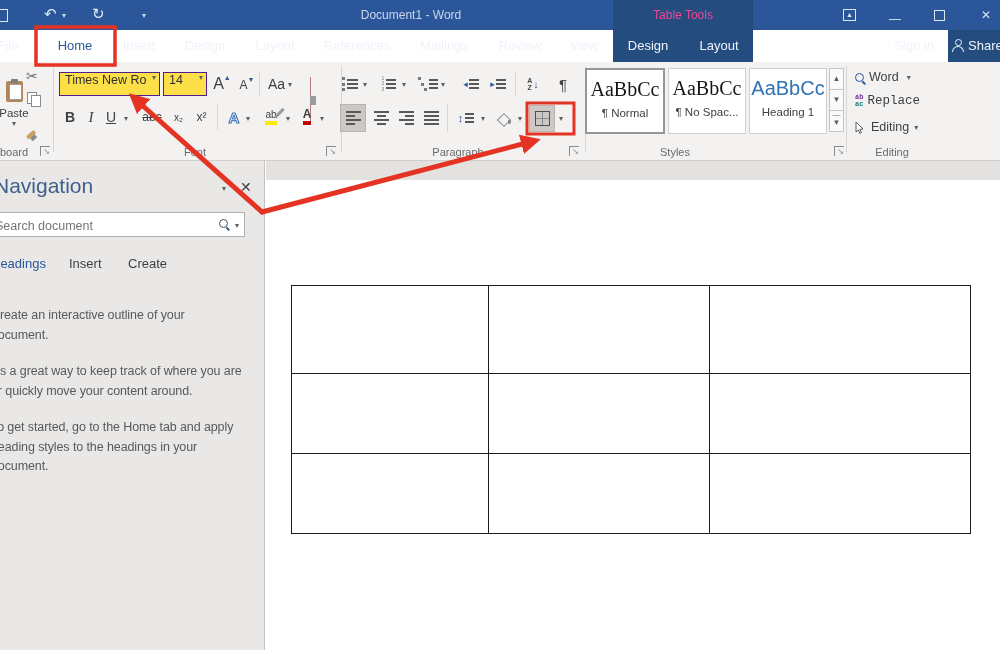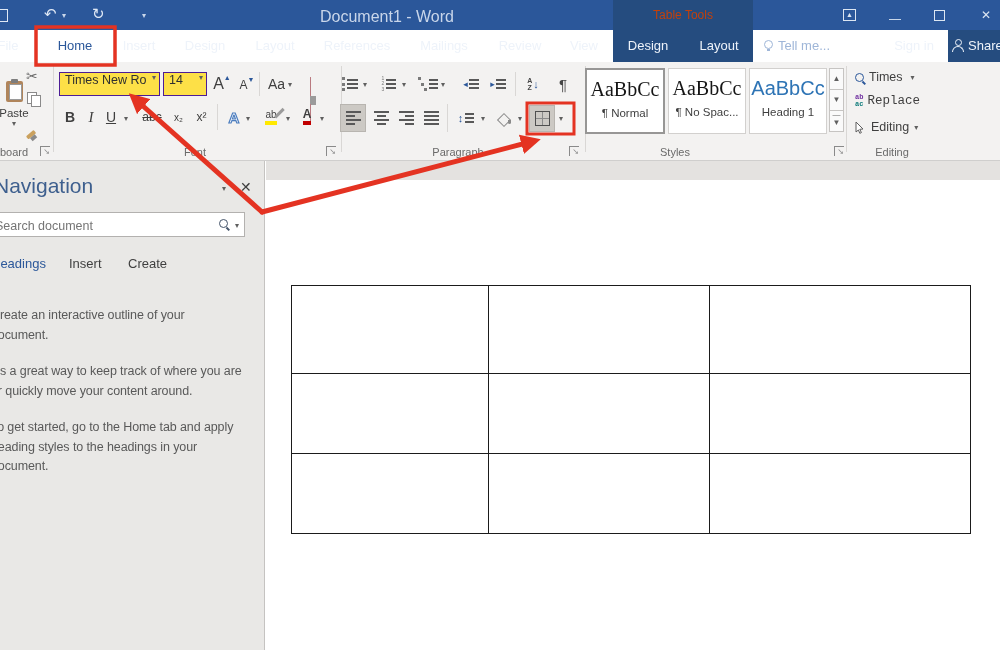--- a/index.html
+++ b/index.html
@@ -4,22 +4,22 @@
 <style>
   html,body{margin:0;padding:0;}
   body{width:1000px;height:650px;overflow:hidden;font-family:"Liberation Sans",sans-serif;background:#fff;}
   #app{position:relative;width:1000px;height:650px;overflow:hidden;}
   .abs{position:absolute;}
 
   
   .titlebar{left:0;top:0;width:1000px;height:30px;background:#2b579a;}
   .ctx-panel{left:613px;top:0;width:140px;height:62px;background:#254c7f;}
   .share-panel{left:948px;top:30px;width:52px;height:32px;background:#254c7f;}
-  .doc-title{left:292px;top:8px;width:190px;text-align:center;color:#c9d6ea;font-size:16px;}
-  .tt-label{left:613px;top:8px;width:140px;text-align:center;color:#c2410c;font-size:12px;}
+  .doc-title{left:316px;top:8px;width:190px;text-align:center;color:#c9d6ea;font-size:12px;}
+  .tt-label{left:613px;top:8px;width:140px;text-align:center;color:#ec4899;font-size:12px;}
   .qat{color:#dfe8f5;font-size:15px;line-height:15px;}
   .qat-caret{color:#c9d6ea;font-size:8px;}
   .save-sh{left:-5px;top:9px;width:11px;height:11px;border:1.5px solid #dfe8f5;}
   .win-glyph{color:#dce6f2;font-size:12px;line-height:12px;}
   .win-sq{width:9px;height:9px;border:1.5px solid #dce6f2;}
   .disp-opt{left:843px;top:9px;width:11px;height:10px;border:1.5px solid #dce6f2;text-align:center;color:#dce6f2;font-size:7px;line-height:9px;}
 
   
   .rtab{top:30px;height:32px;line-height:32px;text-align:center;color:#eef3fa;font-size:13px;}
   .rtab.sel{background:#fff;color:#2b579a;}
@@ -131,21 +131,20 @@
   <div class="abs rtab sel" style="left:36px;width:78px;">Home</div>
   <div class="abs rtab" style="left:113px;width:52px;">Insert</div>
   <div class="abs rtab" style="left:179px;width:52px;">Design</div>
   <div class="abs rtab" style="left:249px;width:52px;">Layout</div>
   <div class="abs rtab" style="left:319px;width:76px;">References</div>
   <div class="abs rtab" style="left:410px;width:68px;">Mailings</div>
   <div class="abs rtab" style="left:492px;width:56px;">Review</div>
   <div class="abs rtab" style="left:562px;width:44px;">View</div>
   <div class="abs rtab" style="left:620px;width:56px;">Design</div>
   <div class="abs rtab" style="left:691px;width:56px;">Layout</div>
-  <div class="abs rtab tellme" style="left:764px;width:110px;text-align:left;"><span class="bulb"></span><span>Tell me...</span></div>
   <div class="abs rtab" style="left:886px;width:56px;">Sign in</div>
   <div class="abs rtab" style="left:948px;width:64px;text-align:left;padding-left:4px;"><span class="person"></span><span>Share</span></div>
 
   <div class="abs ribbon"></div>
   <div class="abs gsep" style="left:53px;top:66px;"></div>
   <div class="abs gsep" style="left:341px;top:66px;"></div>
   <div class="abs gsep" style="left:585px;top:66px;"></div>
   <div class="abs gsep" style="left:846px;top:66px;"></div>
 
   <div class="abs btn" style="left:-12px;top:66px;width:52px;height:76px;flex-direction:column;">
@@ -333,21 +332,21 @@
     <div class="sname">Heading 1</div>
   </div>
   <div class="abs sscroll" style="left:829px;top:68px;">▲</div>
   <div class="abs sscroll" style="left:829px;top:89px;">▼</div>
   <div class="abs sscroll" style="left:829px;top:110px;line-height:8px;">—<br>▼</div>
   <div class="abs glabel" style="left:660px;top:146px;width:86px;text-align:left;">Styles</div>
   <div class="abs launch" style="left:834px;top:146px;">↘</div>
 
   <div class="abs edit-row" style="left:855px;top:70px;">
       <span class="mag"></span>
-      <span>Times</span>
+      <span>Word</span>
       <span class="caret" style="margin-left:8px;">▾</span>
     </div>
   <div class="abs edit-row" style="left:855px;top:94px;font-family:Liberation Mono, monospace;">
       <span class="abac"><span class="r1">ab</span><br><span class="r2">ac</span></span>
       <span>Replace</span>
     </div>
   <div class="abs edit-row" style="left:855px;top:120px;">
       <svg width="10" height="13" style="margin-right:6px;">
         <path d="M1,1 L8,8 L4.8,8.3 L6.4,11.6 L4.8,12.3 L3.4,9 L1,11 Z" fill="#fff" stroke="#5f5f5f" stroke-width="1"></path>
       </svg>

